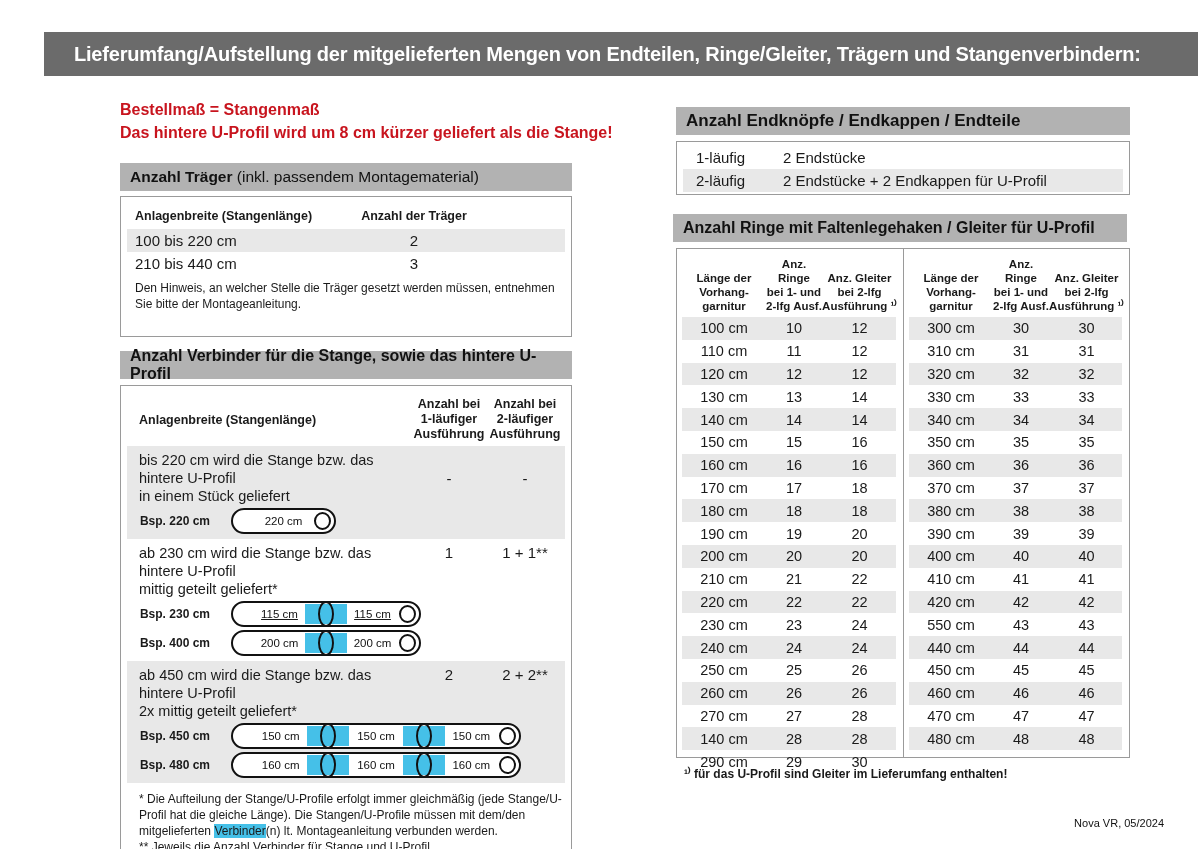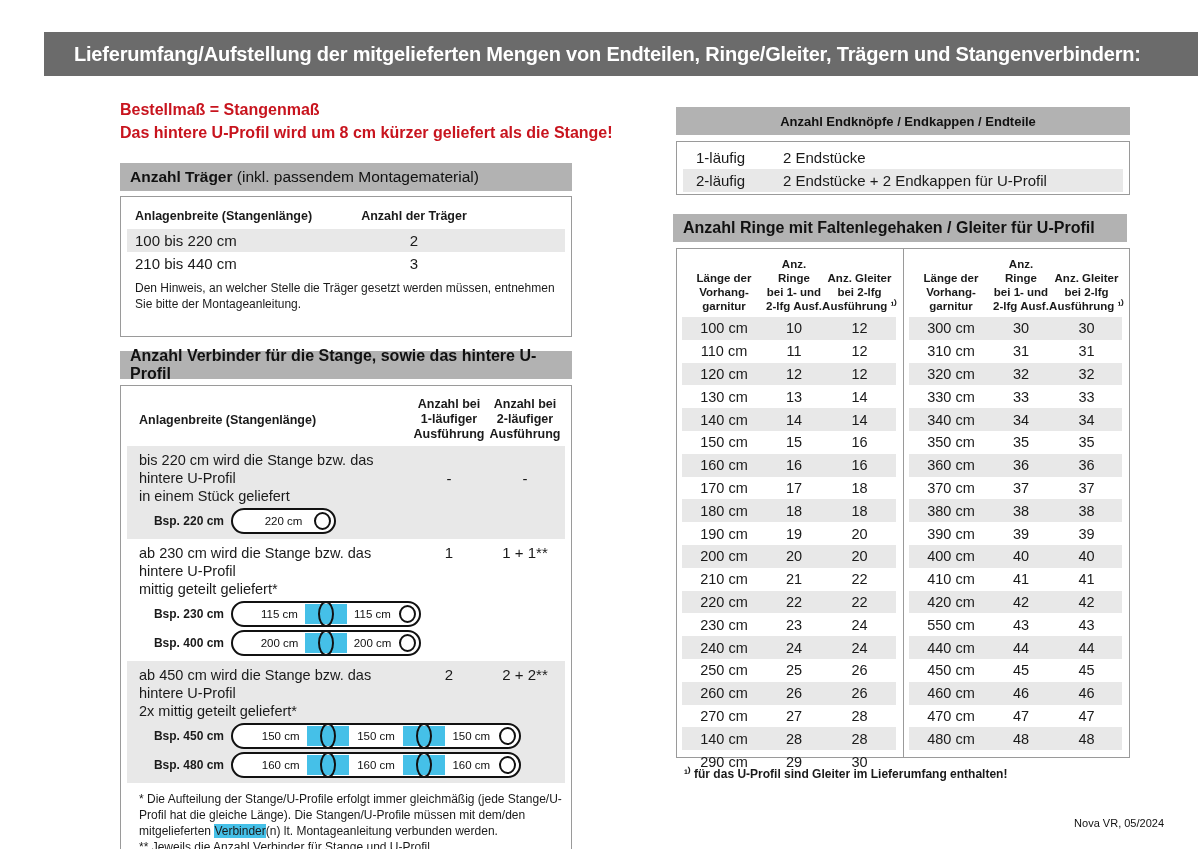--- a/index.html
+++ b/index.html
@@ -20,21 +20,21 @@
 
   .red-note{position:absolute;left:120px;top:98px;color:var(--red);font-weight:bold;
             font-size:16px;line-height:23px;}
 
   .bar{position:absolute;background:var(--bar-gray);display:flex;align-items:center;
        padding-left:10px;box-sizing:border-box;height:28px;font-size:15.5px;color:#111;}
   .bar b{font-weight:bold;}
   .bar .rest{font-weight:normal;white-space:pre-wrap;}
   .bar1{left:120px;top:163px;width:452px;}
   .bar2{left:120px;top:351px;width:452px;font-weight:bold;font-size:16px;}
-  .bar3{left:676px;top:107px;width:454px;font-weight:bold;font-size:13px;justify-content:center;}
+  .bar3{left:676px;top:107px;width:454px;font-weight:bold;font-size:17px;}
   .bar4{left:673px;top:214px;width:454px;font-weight:bold;font-size:16px;}
 
   .box{position:absolute;background:#fff;border:1px solid var(--border-gray);box-sizing:border-box;}
   .shade{background:var(--row-gray);}
   .pre{white-space:pre-line;}
 
   
   .traeger-box{left:120px;top:196px;width:452px;height:141px;padding-top:6px;}
   .t-head{display:grid;grid-template-columns:227px 120px;margin:0 6px;height:26px;
           align-items:center;font-weight:bold;font-size:12.5px;}
@@ -51,21 +51,21 @@
   .vgrid{display:grid;grid-template-columns:1fr 76px 76px;padding:0 2px 0 12px;}
   .v-head{margin:6px 6px 0;padding-top:5px;padding-bottom:4px;align-items:center;}
   .v-head .vh1{font-weight:bold;font-size:12.5px;}
   .v-head .vh{font-weight:bold;font-size:12.5px;text-align:center;line-height:15px;}
   .vrowwrap{margin:0 6px;padding:5px 0;}
   .vrow{align-items:start;}
   .vrow.vcenter{align-items:center;}
   .vrow .vtext{font-size:14.5px;line-height:18px;}
   .vrow .vval{text-align:center;font-size:15px;}
   .dline{display:flex;align-items:center;margin-top:3px;}
-  .dlabel{width:104px;text-align:right;padding-right:7px;font-weight:bold;font-size:12px;box-sizing:border-box;}
+  .dlabel{width:104px;text-align:right;padding-right:21px;font-weight:bold;font-size:12px;box-sizing:border-box;}
   .rod{position:relative;height:26px;border:2px solid #111;border-radius:13px;background:#fff;
        box-sizing:border-box;display:flex;overflow:hidden;}
   .rseg{flex:1;display:flex;align-items:center;justify-content:center;position:relative;z-index:2;
         font-size:11.5px;color:#111;}
   .jrect{position:absolute;top:1px;height:20px;width:42px;background:var(--cyan);
          transform:translateX(-50%);z-index:1;}
   .jarc{position:absolute;top:-2px;height:26px;width:16px;border:2px solid #111;border-radius:50%;
         transform:translateX(-50%);z-index:3;box-sizing:border-box;background:transparent;}
   .endcap{position:absolute;top:2px;right:3px;height:18px;width:17px;border:2px solid #111;
           border-radius:50%;z-index:3;box-sizing:border-box;background:transparent;}
@@ -162,21 +162,21 @@
         </div>
         <div class="vrowwrap">
           <div class="vgrid vrow">
             <div class="vtext pre">ab 230 cm wird die Stange bzw. das hintere U-Profil
 mittig geteilt geliefert*</div>
             <div class="vval">1</div>
             <div class="vval">1 + 1**</div>
           </div>
           <div class="dline">
             <div class="dlabel">Bsp. 230 cm</div>
-            <div class="rod" style="width: 190px;">
+            <div class="rod" style="width: 190px; text-decoration: underline;">
               <div class="rseg">
                 <span>115 cm</span>
               </div>
               <div class="rseg">
                 <span>115 cm</span>
               </div>
               <div class="jrect" style="left: 50%;"></div>
               <div class="jarc" style="left: 50%;"></div>
               <div class="endcap"></div>
             </div>

